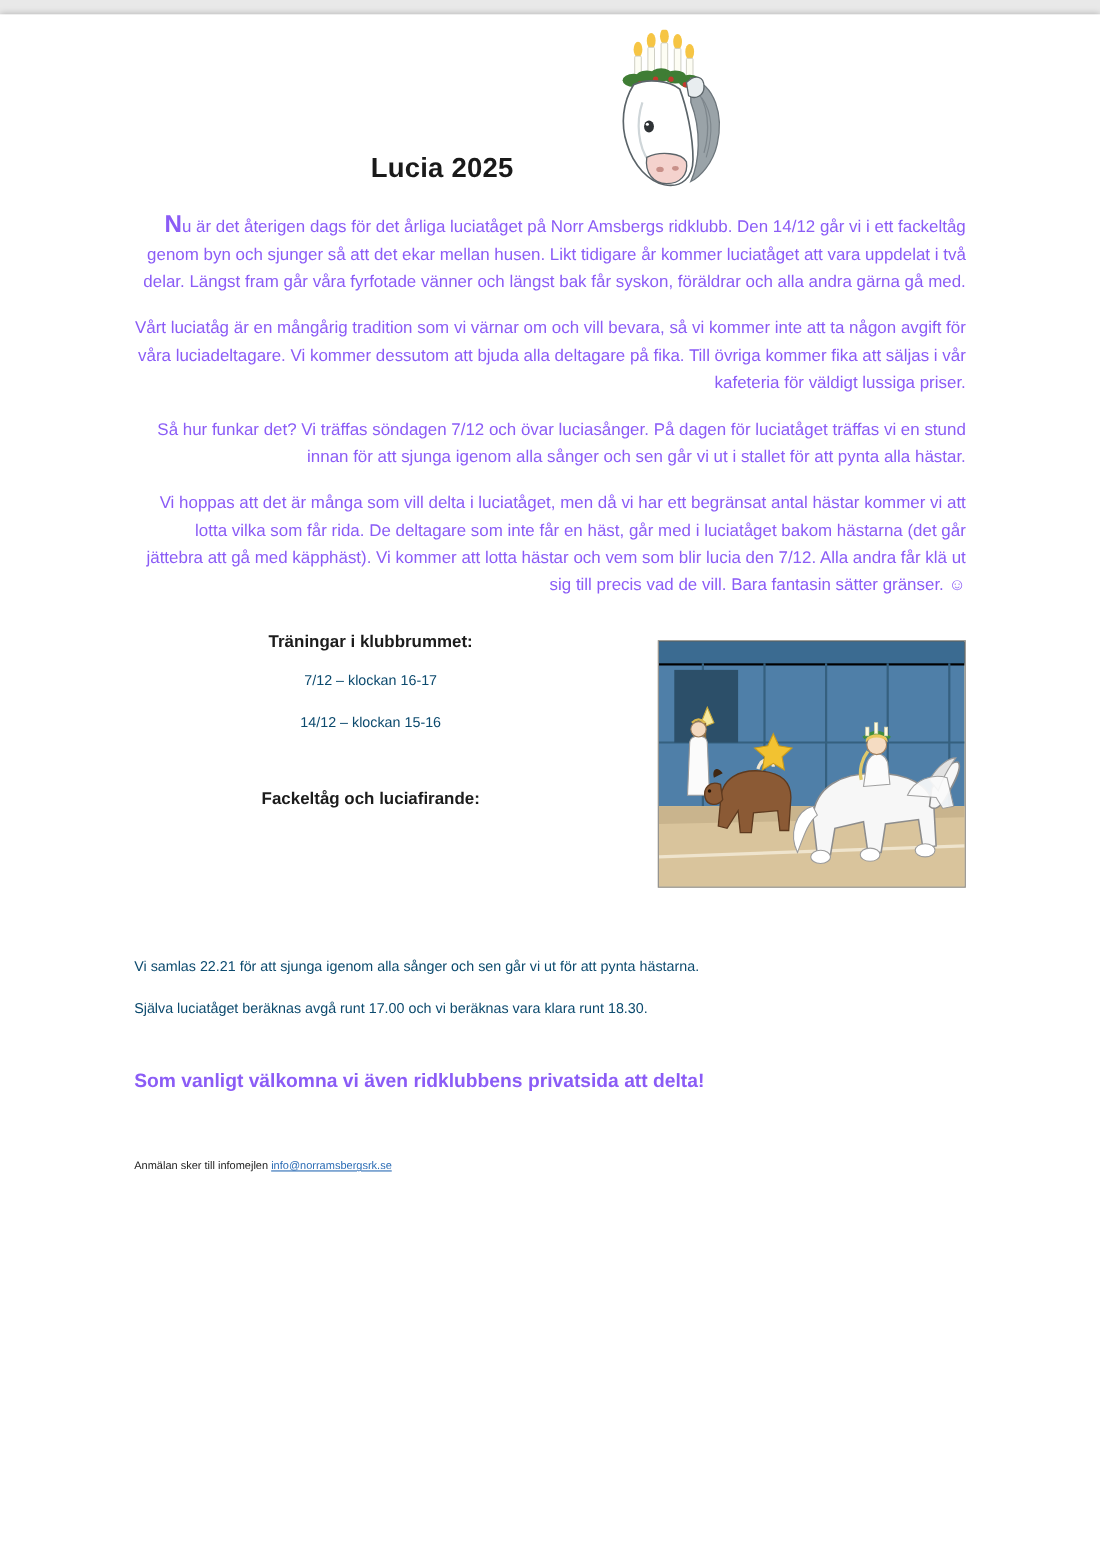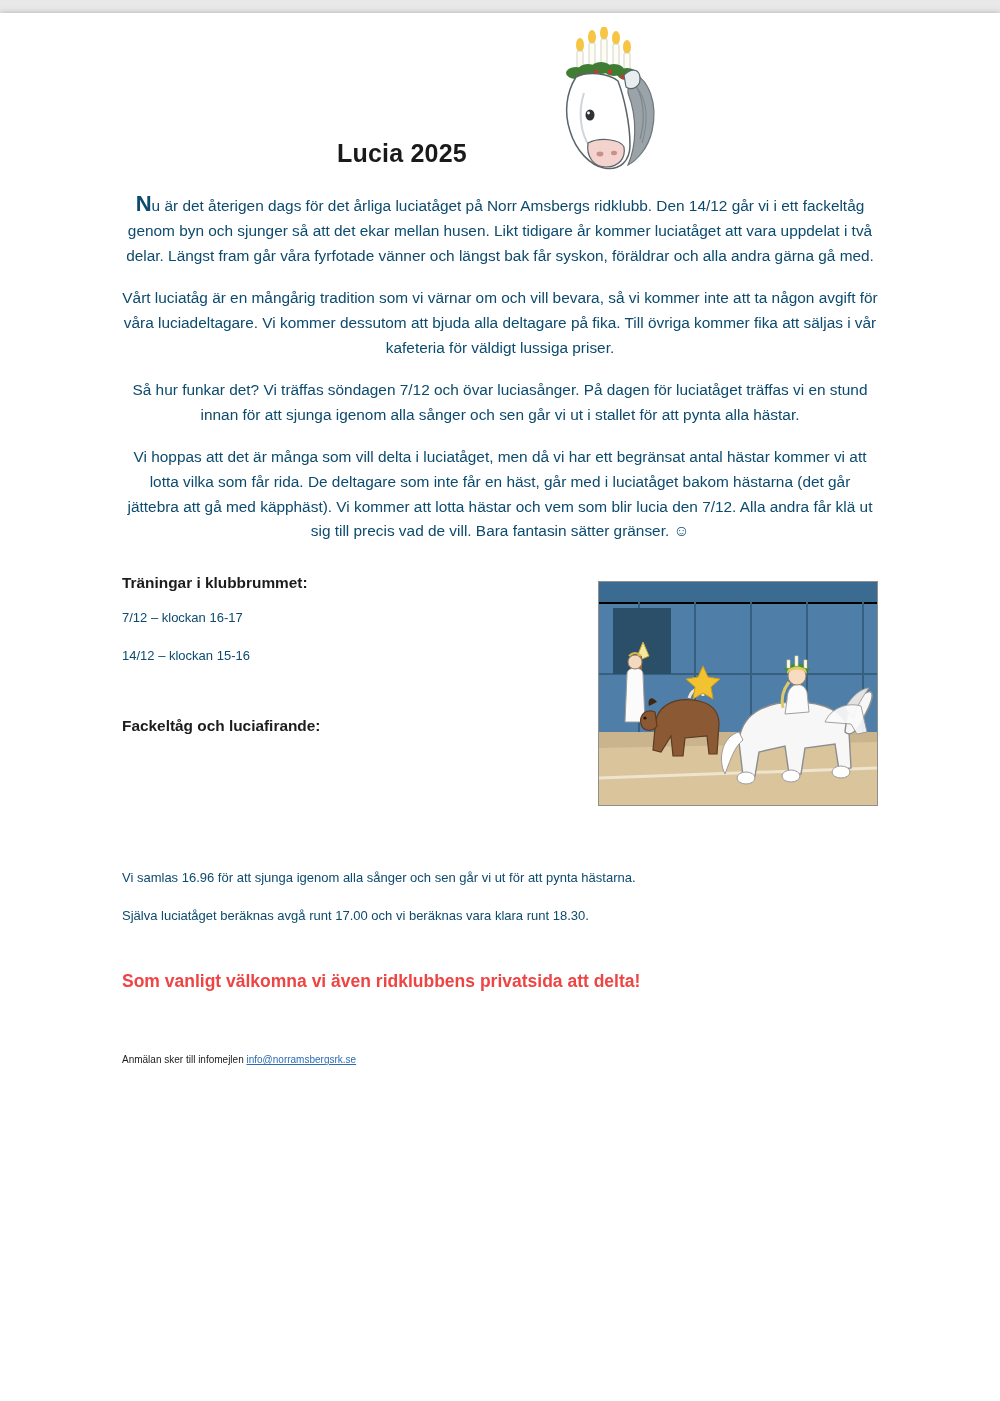--- a/index.html
+++ b/index.html
@@ -44,37 +44,38 @@
     top: 14px;
     width: 140px;
     height: 150px;
   }
 
   
   p.para {
     margin: 0 0 17px 0;
     font-size: 15.4px;
     line-height: 1.62;
-    color: #0c4a6e;
-    text-align: center;
+    color: #8b5cf6;
+    text-align: right;
   }
   .dropcap {
     font-size: 22px;
     font-weight: bold;
     line-height: 1;
   }
 
   
   .mid-section {
     position: relative;
     margin-top: 30px;
     min-height: 290px;
   }
   .sched-block {
     width: 430px;
+    text-align: center;
   }
   h3.sub-head {
     margin: 0 0 16px 0;
     font-size: 15.4px;
     font-weight: bold;
     color: #1c1c1c;
   }
   .sched-line {
     margin: 0 0 18px 0;
     font-size: 13px;
@@ -93,21 +94,21 @@
     overflow: hidden;
     background: #d8c9a8;
   }
 
   
   .lower-block { margin-top: 4px; }
   .bold-invite {
     margin: 46px 0 0 0;
     font-size: 17.5px;
     font-weight: bold;
-    color: #ef4444;
+    color: #8b5cf6;
   }
   .signup {
     margin: 62px 0 0 0;
     font-size: 10px;
     color: #1c1c1c;
   }
   a.maillink {
     color: #2b6cb5;
     text-decoration: underline;
   }
@@ -254,21 +255,21 @@
           </g>
 
           <g opacity="0.92">
             <path d="M226 140 C232 126 248 120 262 124 L268 150 L258 152 L252 142 Z" fill="#fbfbfb" stroke="#9a9a9a" stroke-width="1"></path>
           </g>
         </svg>
       </div>
     </div>
 
     <div class="lower-block">
-      <p class="sched-line">Vi samlas 16.96 för att sjunga igenom alla sånger och sen går vi ut för att pynta hästarna.</p>
+      <p class="sched-line">Vi samlas 22.21 för att sjunga igenom alla sånger och sen går vi ut för att pynta hästarna.</p>
       <p class="sched-line">Själva luciatåget beräknas avgå runt 17.00 och vi beräknas vara klara runt 18.30.</p>
 
       <p class="bold-invite">Som vanligt välkomna vi även ridklubbens privatsida att delta!</p>
 
       <p class="signup"><span>Anmälan sker till infomejlen </span><a class="maillink" href="#">info@norramsbergsrk.se</a></p>
     </div>
 
   </div>
 </div>
 

